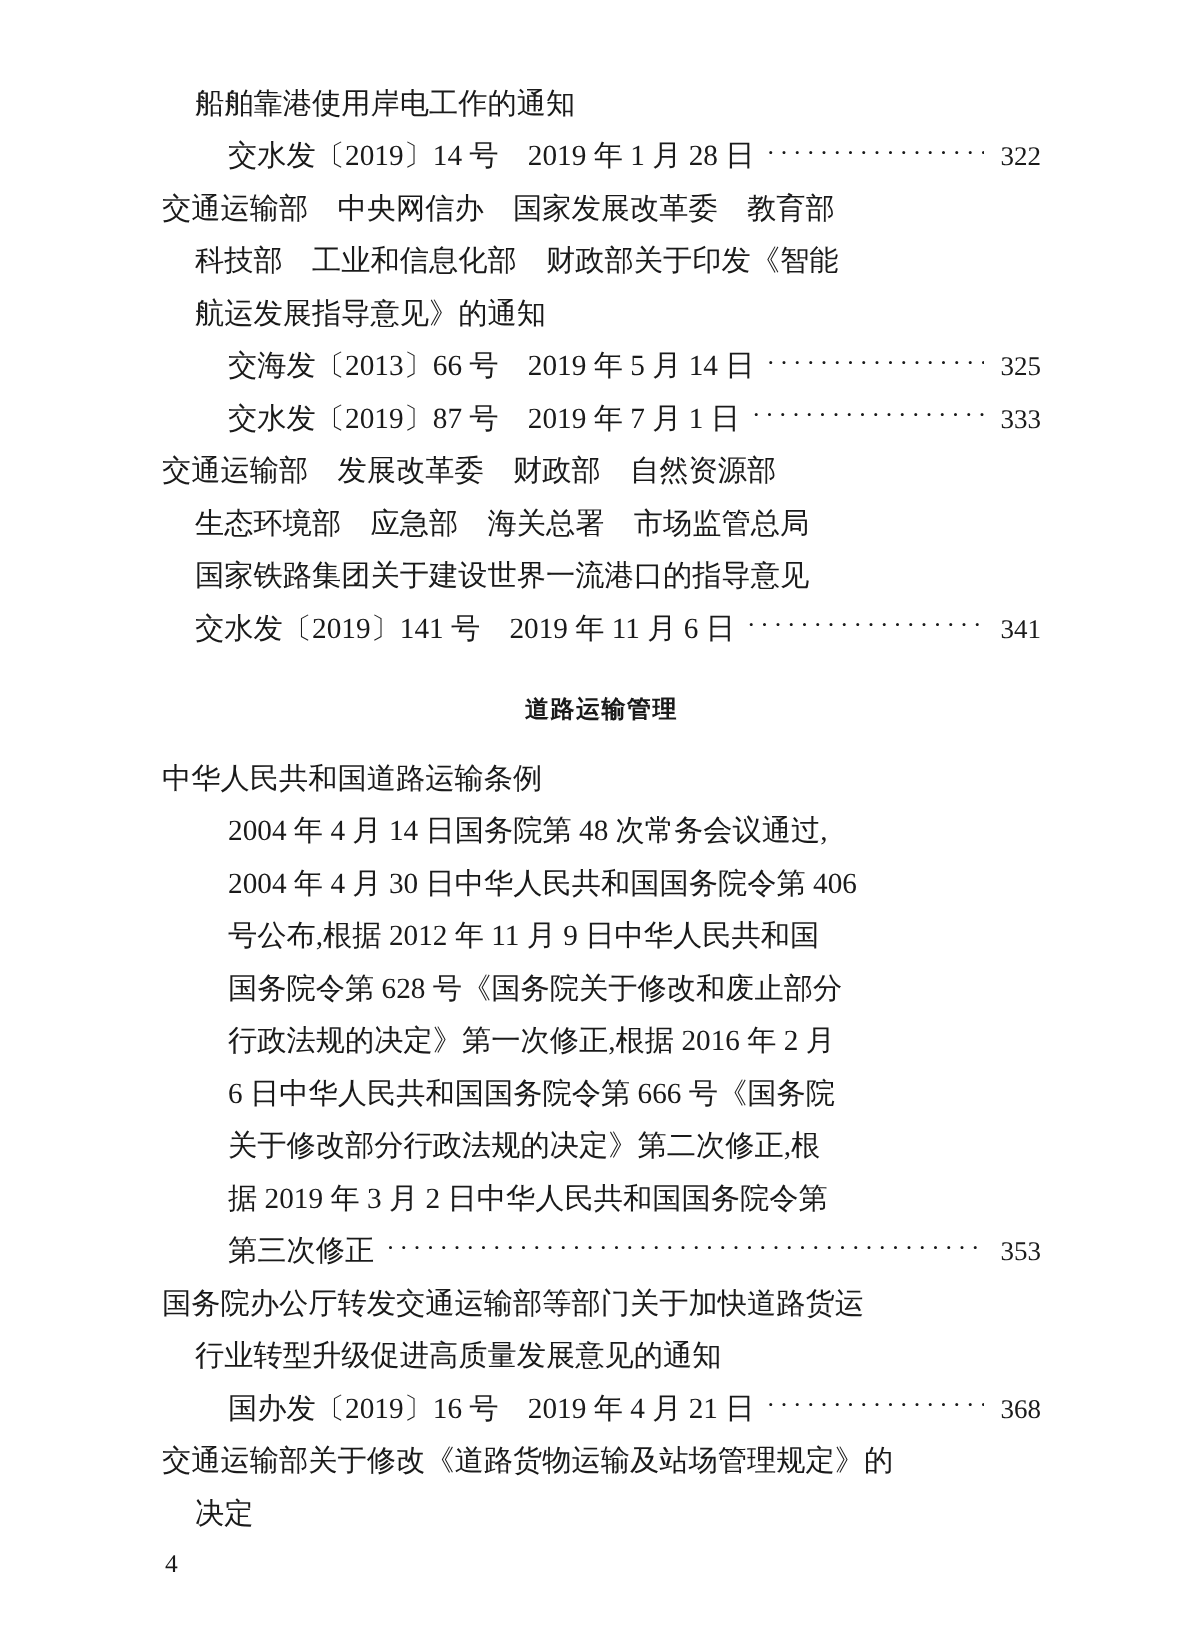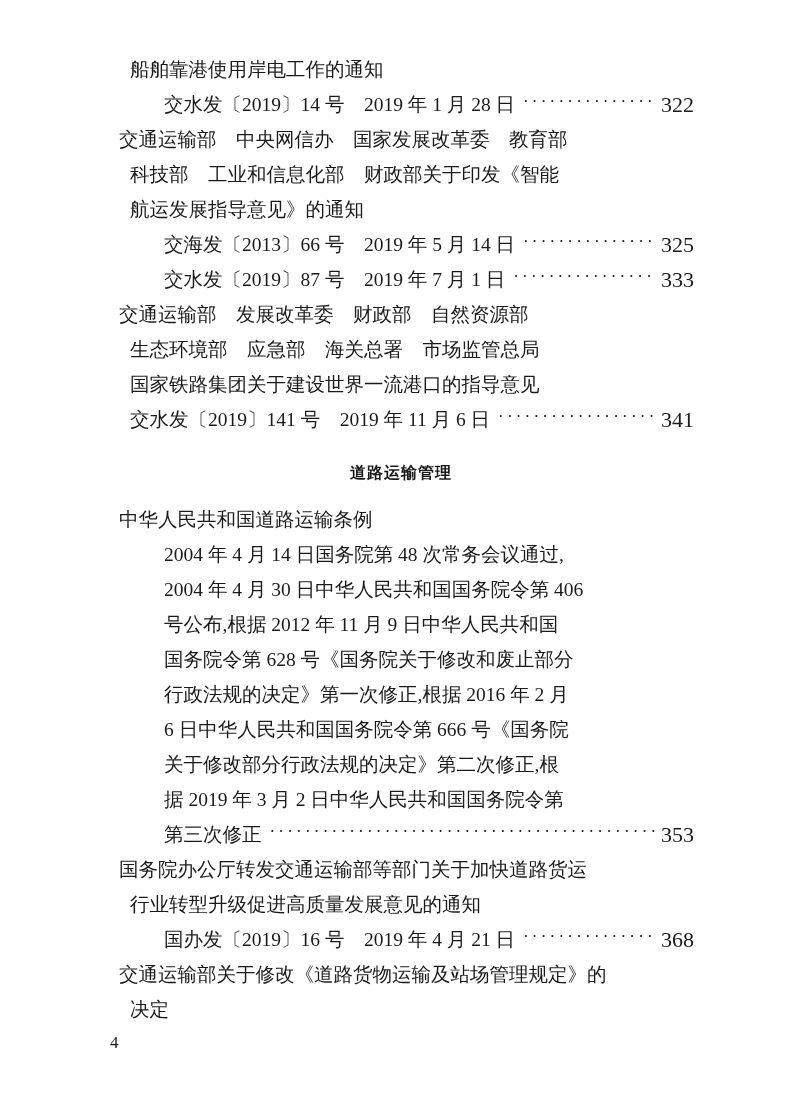--- a/index.html
+++ b/index.html
@@ -30,43 +30,43 @@
   .entry {
     margin: 0 0 0 0;
   }
   .line {
     display: flex;
     align-items: center;
     font-size: 19.5px;
     line-height: 35px;
     white-space: pre;
   }
-  .line.lvl0 { margin-left: 11px; }
+  .line.lvl0 { margin-left: 0px; }
   .line.lvl1 { margin-left: 22px; }
-  .line.lvl2 { margin-left: 56px; }
+  .line.lvl2 { margin-left: 44px; }
   .txt {
     white-space: pre;
   }
   .dots {
     flex: 1 1 auto;
     margin: 0 4px 0 8px;
     position: relative;
     top: -3px;
     overflow: hidden;
     white-space: nowrap;
     letter-spacing: 3.2px;
     font-size: 17px;
     color: #1a1a1a;
   }
   .page-num {
     flex: 0 0 auto;
     min-width: 34px;
     text-align: right;
     font-family: "Liberation Serif", "DejaVu Serif", serif;
-    font-size: 22px;
+    font-size: 18px;
   }
   .section-title {
     text-align: center;
     font-size: 16px;
     font-weight: bold;
     letter-spacing: 1px;
     margin: 26px 0 18px 0;
     font-family: "DejaVu Sans", "Liberation Sans", sans-serif;
   }
   .folio {

